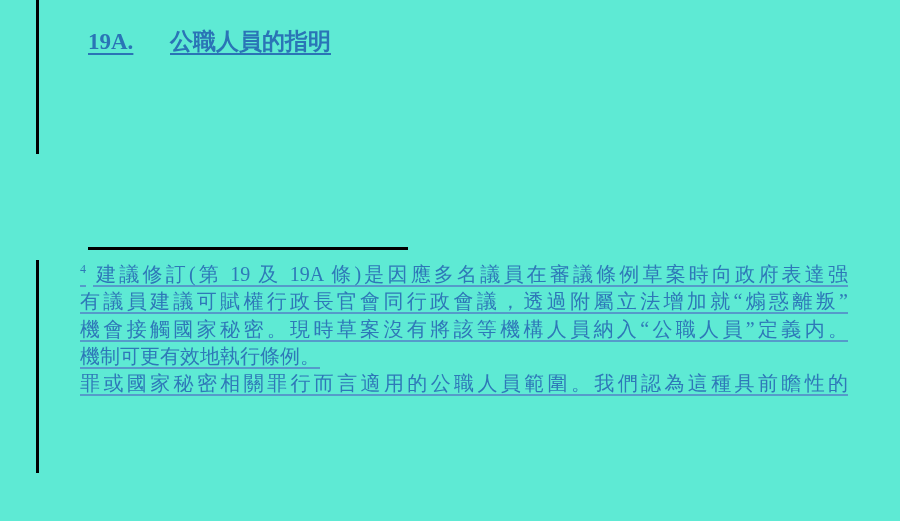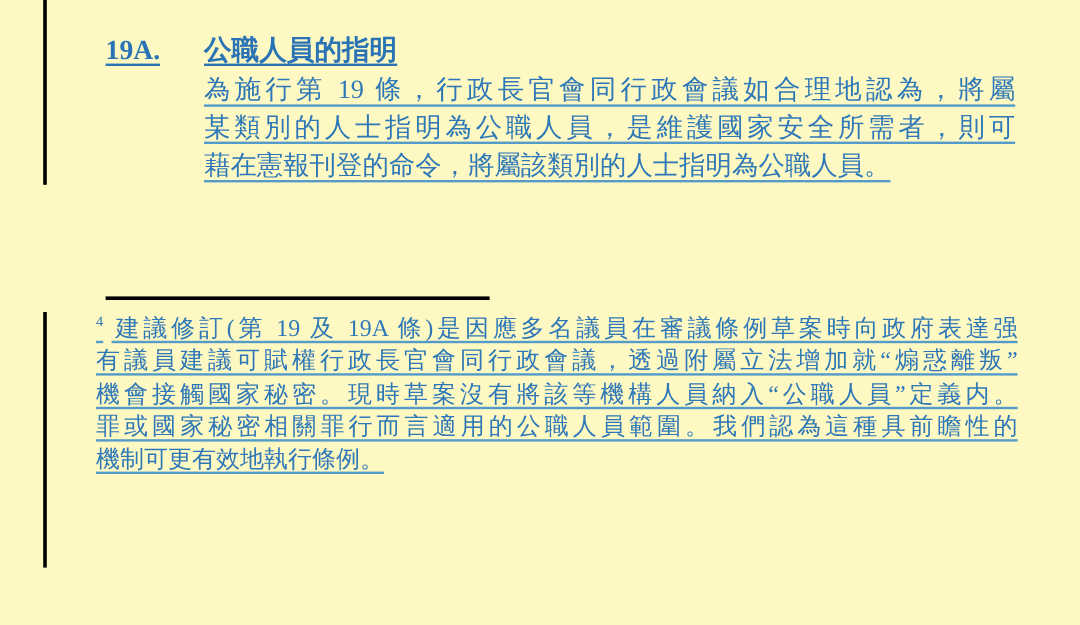--- a/index.html
+++ b/index.html
@@ -4,21 +4,21 @@
 <style>
   html, body {
     margin: 0;
     padding: 0;
     background: #ffffff;
   }
   #page {
     position: relative;
     width: 900px;
     height: 521px;
-    background: #fef9c3;
+    background: #5eead4;
     overflow: hidden;
     font-family: "Liberation Serif", "DejaVu Serif", serif;
   }
   
   .change-bar {
     position: absolute;
     left: 36px;
     width: 3px;
     background: #000000;
   }
@@ -105,29 +105,24 @@
 
 <div id="page">
 
   <div class="change-bar" id="bar-top"></div>
   <div class="change-bar" id="bar-bottom"></div>
 
   <div id="heading">
     <span class="hnum">19A.</span><span class="htitle">公職人員的指明</span>
   </div>
 
-  <div id="body-text">
-    <div class="uline just">為施行第 19 條，行政長官會同行政會議如合理地認為，將屬</div>
-    <div class="uline just">某類別的人士指明為公職人員，是維護國家安全所需者，則可</div>
-    <div class="uline">藉在憲報刊登的命令，將屬該類別的人士指明為公職人員。</div>
-  </div>
 
   <div id="fn-sep"></div>
 
   <div id="footnote">
     <div class="uline just"><sup>4</sup><span>建議修訂(第 19 及 19A 條)是因應多名議員在審議條例草案時向政府表達强</span></div>
     <div class="uline just">有議員建議可賦權行政長官會同行政會議，透過附屬立法增加就“煽惑離叛”</div>
     <div class="uline just">機會接觸國家秘密。現時草案沒有將該等機構人員納入“公職人員”定義内。</div>
+    <div class="uline">機制可更有效地執行條例。</div>
     <div class="uline just">罪或國家秘密相關罪行而言適用的公職人員範圍。我們認為這種具前瞻性的</div>
-    <div class="uline">機制可更有效地執行條例。</div>
   </div>
 
 </div>
 
 </body></html>

